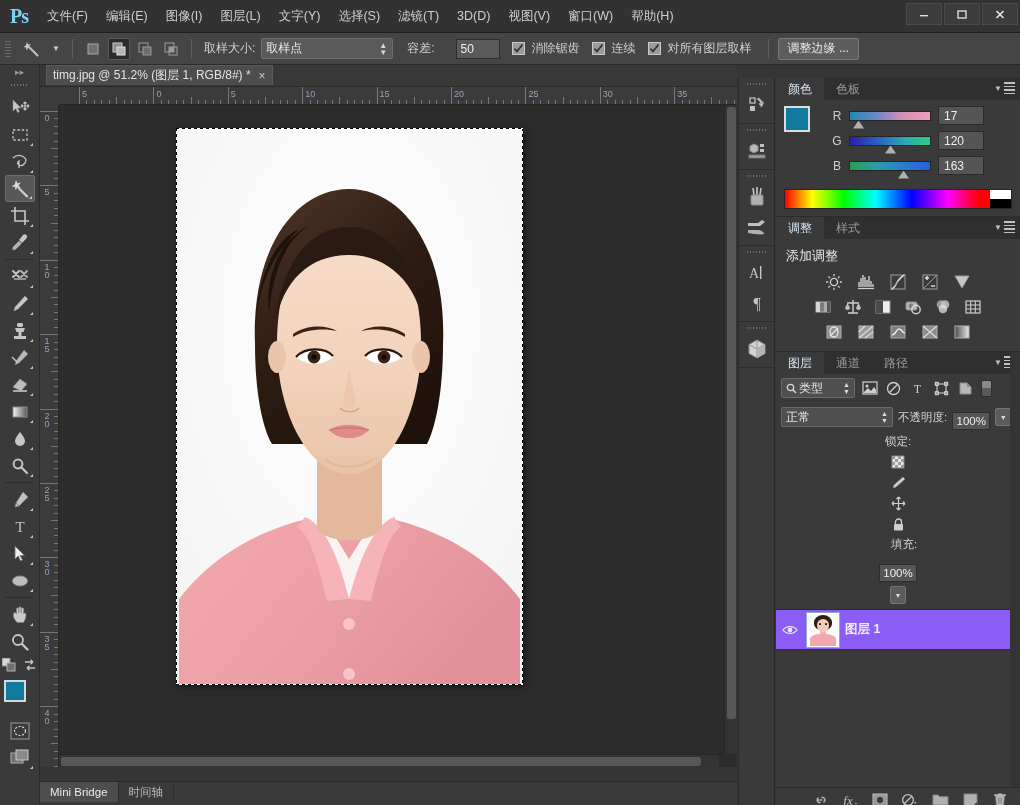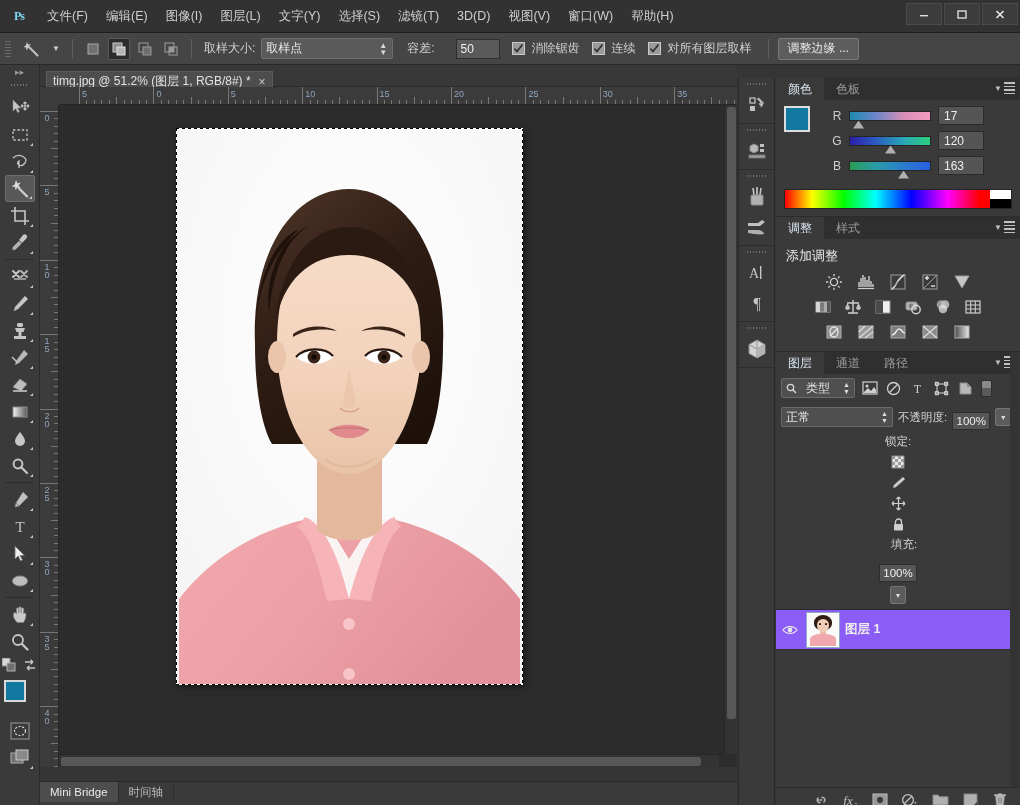--- a/index.html
+++ b/index.html
@@ -13,21 +13,21 @@
   .app { position: relative; width: 1020px; height: 805px; background: #353535; }
 
   
   .menubar {
     position: absolute; left: 0; top: 0; width: 1020px; height: 33px;
     background: #323232; display: flex; align-items: center;
     border-bottom: 1px solid #1e1e1e;
   }
   .ps-logo {
     width: 38px; height: 33px; display: flex; align-items: center; justify-content: center;
-    color: #7fd4f0; font-size: 12px; font-weight: bold; letter-spacing: -1px;
+    color: #7fd4f0; font-size: 20px; font-weight: bold; letter-spacing: -1px;
     font-family: "Liberation Serif", serif;
   }
   .menu-item {
     padding: 4px 9px; color: #cfcfcf; font-size: 12.5px; cursor: default;
     white-space: nowrap; line-height: 16px;
   }
   .win-buttons { position: absolute; right: 2px; top: 3px; display: flex; gap: 2px; }
   .win-btn {
     width: 36px; height: 22px; background: #3c3c3c; border: 1px solid #4a4a4a;
     display: flex; align-items: center; justify-content: center;
@@ -107,21 +107,21 @@
   .sw-bg { position: absolute; left: 11px; top: 11px; width: 22px; height: 22px;
     background: #1b2bd6; border: 2px solid #d8d8d8; z-index: -1;}
   .sw-row { display:flex; align-items:center; justify-content:center; gap:6px; height:16px;}
 
   
   .tabstrip {
     position: absolute; left: 40px; top: 65px; width: 697px; height: 22px;
     background: #383838; border-bottom: 1px solid #2a2a2a;
   }
   .doctab {
-    position: absolute; left: 6px; top: 6px; height: 20px;
+    position: absolute; left: 6px; top: 0; height: 20px;
     background: #4d4d4d; border: 1px solid #5a5a5a; border-bottom: none;
     display: flex; align-items: center; padding: 0 6px; gap: 8px;
     color: #e2e2e2; font-size: 12px; cursor: pointer;
   }
   .tab-close { color: #c7c7c7; font-size: 12px; cursor: pointer; }
 
   
   .docarea {
     position: absolute; left: 40px; top: 87px; width: 697px; height: 680px;
     background: #2c2c2c;
@@ -250,21 +250,21 @@
   .adj-row { display: flex; gap: 12px; justify-content: center; }
   .adj-btn {
     width: 20px; height: 18px; display:flex; align-items:center; justify-content:center;
     cursor: pointer;
   }
 
   
   .lay-filter { display: flex; align-items: center; gap: 5px; padding: 4px 5px; }
   .filter-select {
     height: 20px; width: 74px; background: #4f4f4f; border: 1px solid #6a6a6a; border-radius: 2px;
-    display: flex; align-items: center; gap: 9px; padding: 0 4px; color: #e6e6e6; font-size: 12px;
+    display: flex; align-items: center; gap: 2px; padding: 0 4px; color: #e6e6e6; font-size: 12px;
     position: relative; cursor: pointer;
   }
   .ficon { width: 19px; height: 18px; display:flex; align-items:center; justify-content:center; cursor:pointer;}
   .lay-mode { display: flex; align-items: center; gap: 5px; padding: 2px 5px 4px; }
   .mode-select {
     height: 20px; width: 112px; background: #4f4f4f; border: 1px solid #6a6a6a; border-radius: 2px;
     display: flex; align-items: center; padding: 0 4px; color: #e6e6e6; font-size: 12px;
     position: relative; cursor: pointer;
   }
   .small-lbl { color: #d2d2d2; font-size: 11.5px; white-space: nowrap; }

